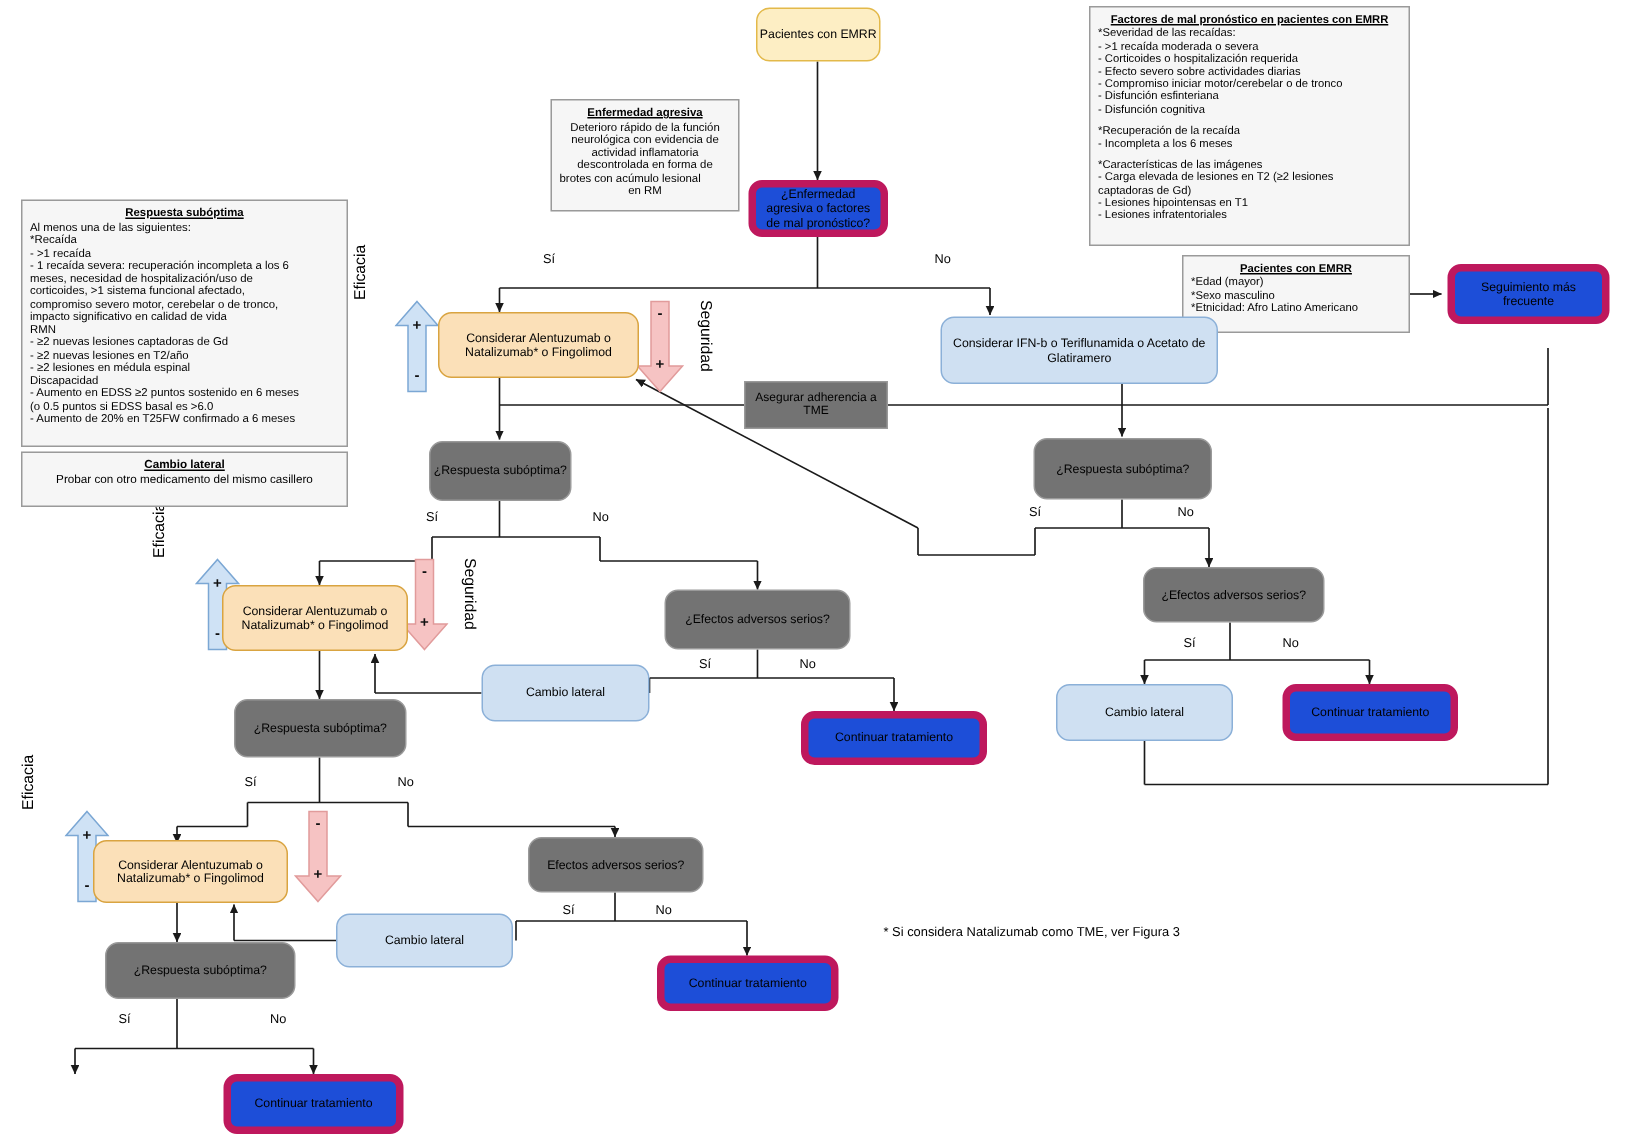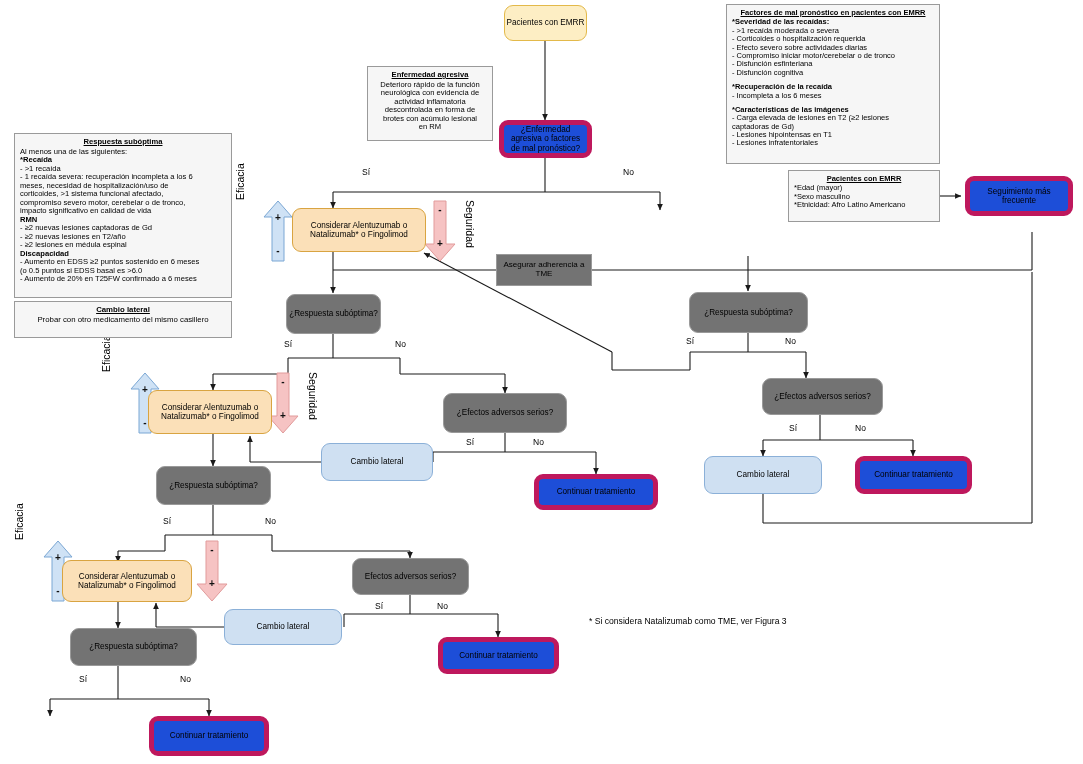--- a/index.html
+++ b/index.html
@@ -14,21 +14,21 @@
   .grey{background:#737373;border:1px solid #9a9a9a;}
   .orange{background:#fbe0b8;border:1px solid #d9a441;}
   .yellow{background:#fdeec4;border:1px solid #e3b94a;}
   .blue{background:#cfe0f2;border:1px solid #8bb0d8;}
   .pink{background:#f6cdcd;border:1px solid #e2a2a2;}
   .legend{background:#f6f6f6;border:1px solid #9a9a9a;border-radius:0;
           display:block;text-align:left;padding:4px 5px;}
   .legend .t{display:block;text-align:center;font-weight:bold;
              text-decoration:underline;margin-bottom:1px;}
   .legend .l{display:block;white-space:pre-wrap;}
-  .bold{font-weight:bold;}
+  .bold{font-weight:normal;}
 
   .edgelabel{position:absolute;font-size:8.5px;white-space:nowrap;}
   .vlabel{position:absolute;font-size:10.5px;white-space:nowrap;
           transform-origin:0 0;}
   .vlabel.up{writing-mode:vertical-rl;transform:rotate(180deg);}
   .vlabel.dn{writing-mode:vertical-rl;}
 
   .arrowbig{position:absolute;}
   .arrowbig .sign{position:absolute;left:0;width:100%;text-align:center;
                   font-size:10px;font-weight:bold;color:#111;}
@@ -207,21 +207,21 @@
     <span class="t">Cambio lateral</span>
     <span class="l" style="text-align:center;">Probar con otro medicamento del mismo casillero</span>
   </div>
 
   <div class="node legend" style="left:367px;top:66px;width:126px;height:75px;font-size:7.6px;">
     <span class="t">Enfermedad agresiva</span>
     <span class="l" style="text-align:center;">Deterioro rápido de la función</span>
     <span class="l" style="text-align:center;">neurológica con evidencia de</span>
     <span class="l" style="text-align:center;">actividad inflamatoria</span>
     <span class="l" style="text-align:center;">descontrolada en forma de</span>
-    <span class="l" style="text-align:center;">brotes con acúmulo lesional</span>
+    <span class="l" style="text-align:left;">brotes con acúmulo lesional</span>
     <span class="l" style="text-align:center;">en RM</span>
   </div>
 
   <div class="node legend" style="left:726px;top:4px;width:214px;height:160px;font-size:7.5px;">
     <span class="t">Factores de mal pronóstico en pacientes con EMRR</span>
     <span class="l bold">*Severidad de las recaídas:</span>
     <span class="l">- &gt;1 recaída moderada o severa</span>
     <span class="l">- Corticoides o hospitalización requerida</span>
     <span class="l">- Efecto severo sobre actividades diarias</span>
     <span class="l">- Compromiso iniciar motor/cerebelar o de tronco</span>
@@ -246,20 +246,21 @@
   </div>
 
   <div class="node rrect yellow" style="left:504px;top:5px;width:83px;height:36px;font-size:8.2px;">Pacientes con EMRR</div>
 
   <div class="node rrect white" style="left:499px;top:120px;width:93px;height:38px;font-size:8.2px;padding:0 3px;">¿Enfermedad agresiva o factores de mal pronóstico?</div>
 
   <div class="node rrect white" style="left:965px;top:176px;width:108px;height:40px;font-size:8.2px;padding:0 4px;">Seguimiento más frecuente</div>
 
   <div class="node rrect orange" style="left:292px;top:208px;width:134px;height:44px;font-size:8.2px;padding:0 5px;">Considerar Alentuzumab o Natalizumab* o Fingolimod</div>
 
+  <div class="node rrect blue" style="left:627px;top:211px;width:185px;height:45px;font-size:8.2px;padding:0 6px;">Considerar IFN-b o Teriflunamida o Acetato de Glatiramero</div>
 
   <div class="node grey" style="left:496px;top:254px;width:96px;height:32px;font-size:8px;padding:0 3px;border-radius:0;">Asegurar adherencia a TME</div>
 
   <div class="node rrect grey" style="left:286px;top:294px;width:95px;height:40px;font-size:8.2px;">¿Respuesta subóptima?</div>
 
   <div class="node rrect grey" style="left:689px;top:292px;width:119px;height:41px;font-size:8.2px;">¿Respuesta subóptima?</div>
 
   <div class="node rrect orange" style="left:148px;top:390px;width:124px;height:44px;font-size:8.2px;padding:0 4px;">Considerar Alentuzumab o Natalizumab* o Fingolimod</div>
 
   <div class="node rrect grey" style="left:156px;top:466px;width:115px;height:39px;font-size:8.2px;">¿Respuesta subóptima?</div>

